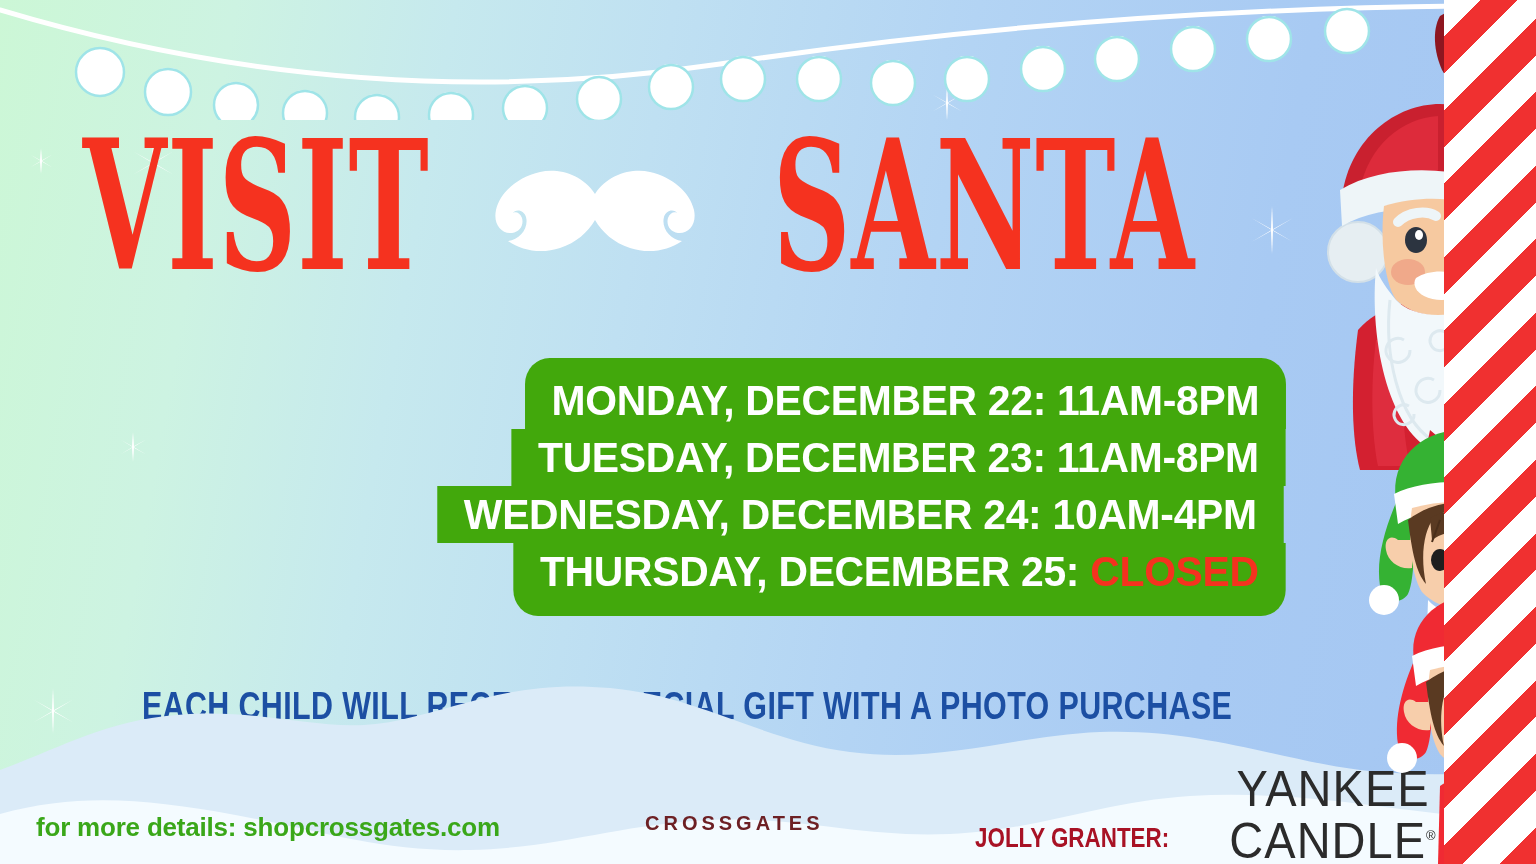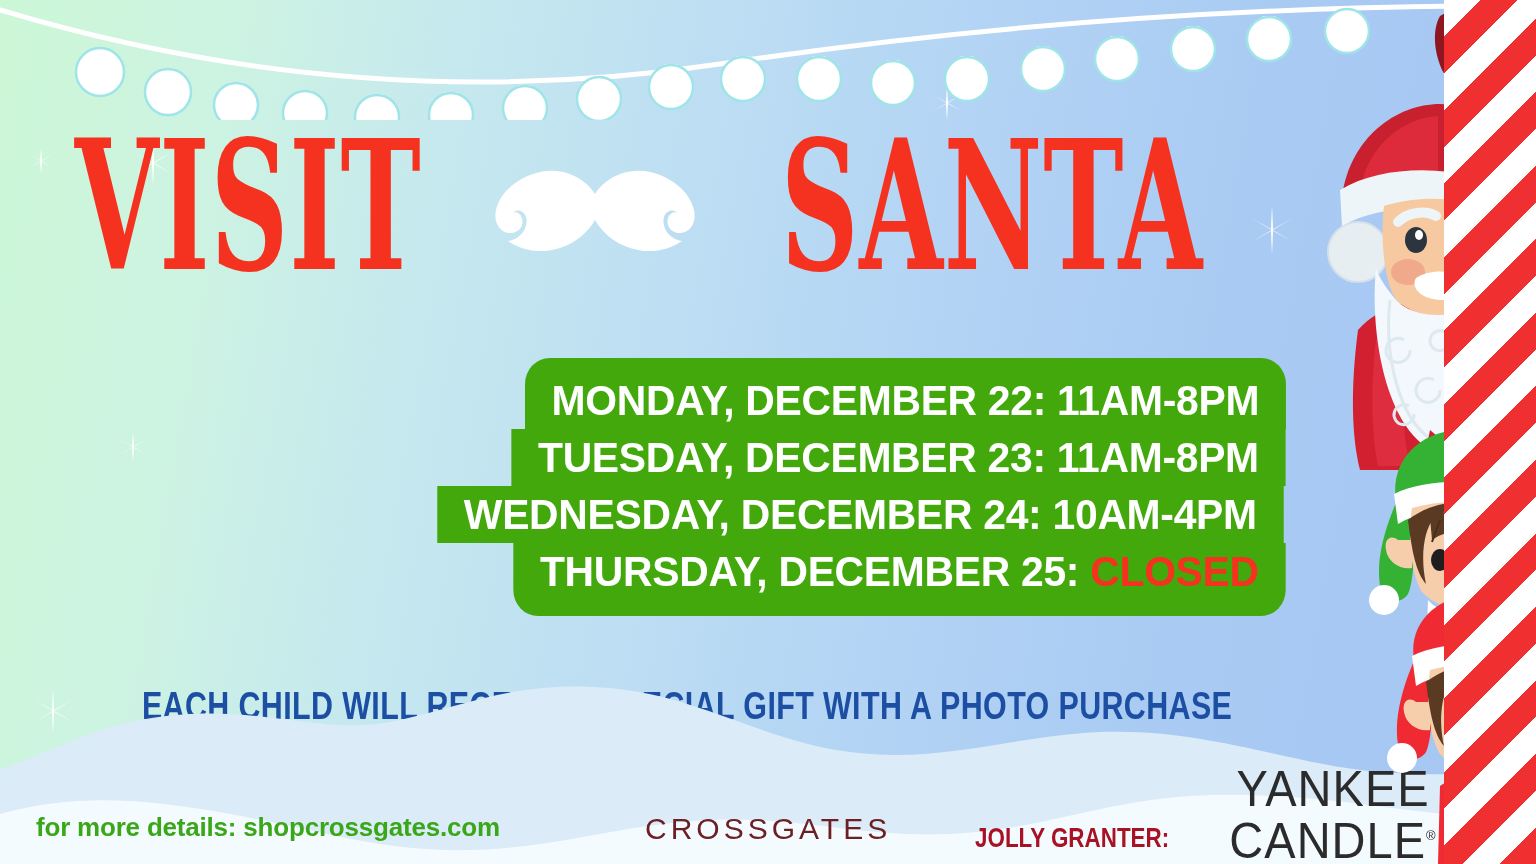--- a/index.html
+++ b/index.html
@@ -31,21 +31,21 @@
   }
   .sparkle i:nth-child(2){transform:rotate(60deg);}
   .sparkle i:nth-child(3){transform:rotate(120deg);}
 
   
   .lights{position:absolute;left:0;top:0;width:1460px;height:120px;}
 
   
   .title-row{
     position:absolute;left:0;top:126px;width:1290px;height:160px;
-    display:flex;align-items:center;justify-content:center;gap:8px;
+    display:flex;align-items:center;justify-content:center;gap:0px;
   }
   .title-word{
     font-family:"DejaVu Serif",serif;
     font-weight:700;
     font-size:142px;
     line-height:1;
     color:#f5321f;
     letter-spacing:1px;
     transform:scaleX(0.76) scaleY(1.26);
     transform-origin:center center;
@@ -86,21 +86,21 @@
 
   
   .footer-details{
     position:absolute;left:24px;top:812px;
     color:#3aa719;font-weight:700;font-size:26px;letter-spacing:-0.2px;
     white-space:nowrap;
     margin-left:12px;
   }
   .crossgates-logo{
     position:absolute;left:645px;top:812px;
-    color:#6d2024;font-size:30px;letter-spacing:4px;font-weight:400;
+    color:#6d2024;font-size:20px;letter-spacing:4px;font-weight:700;
     white-space:nowrap;
   }
   .jolly{
     position:absolute;left:975px;top:822px;
     color:#a81225;font-weight:700;font-size:28px;letter-spacing:0px;
     transform:scaleX(0.8);transform-origin:left center;white-space:nowrap;
   }
   .yankee{
     position:absolute;left:1223px;top:766px;width:220px;height:92px;
     color:#2b2b2b;text-align:center;line-height:0;

